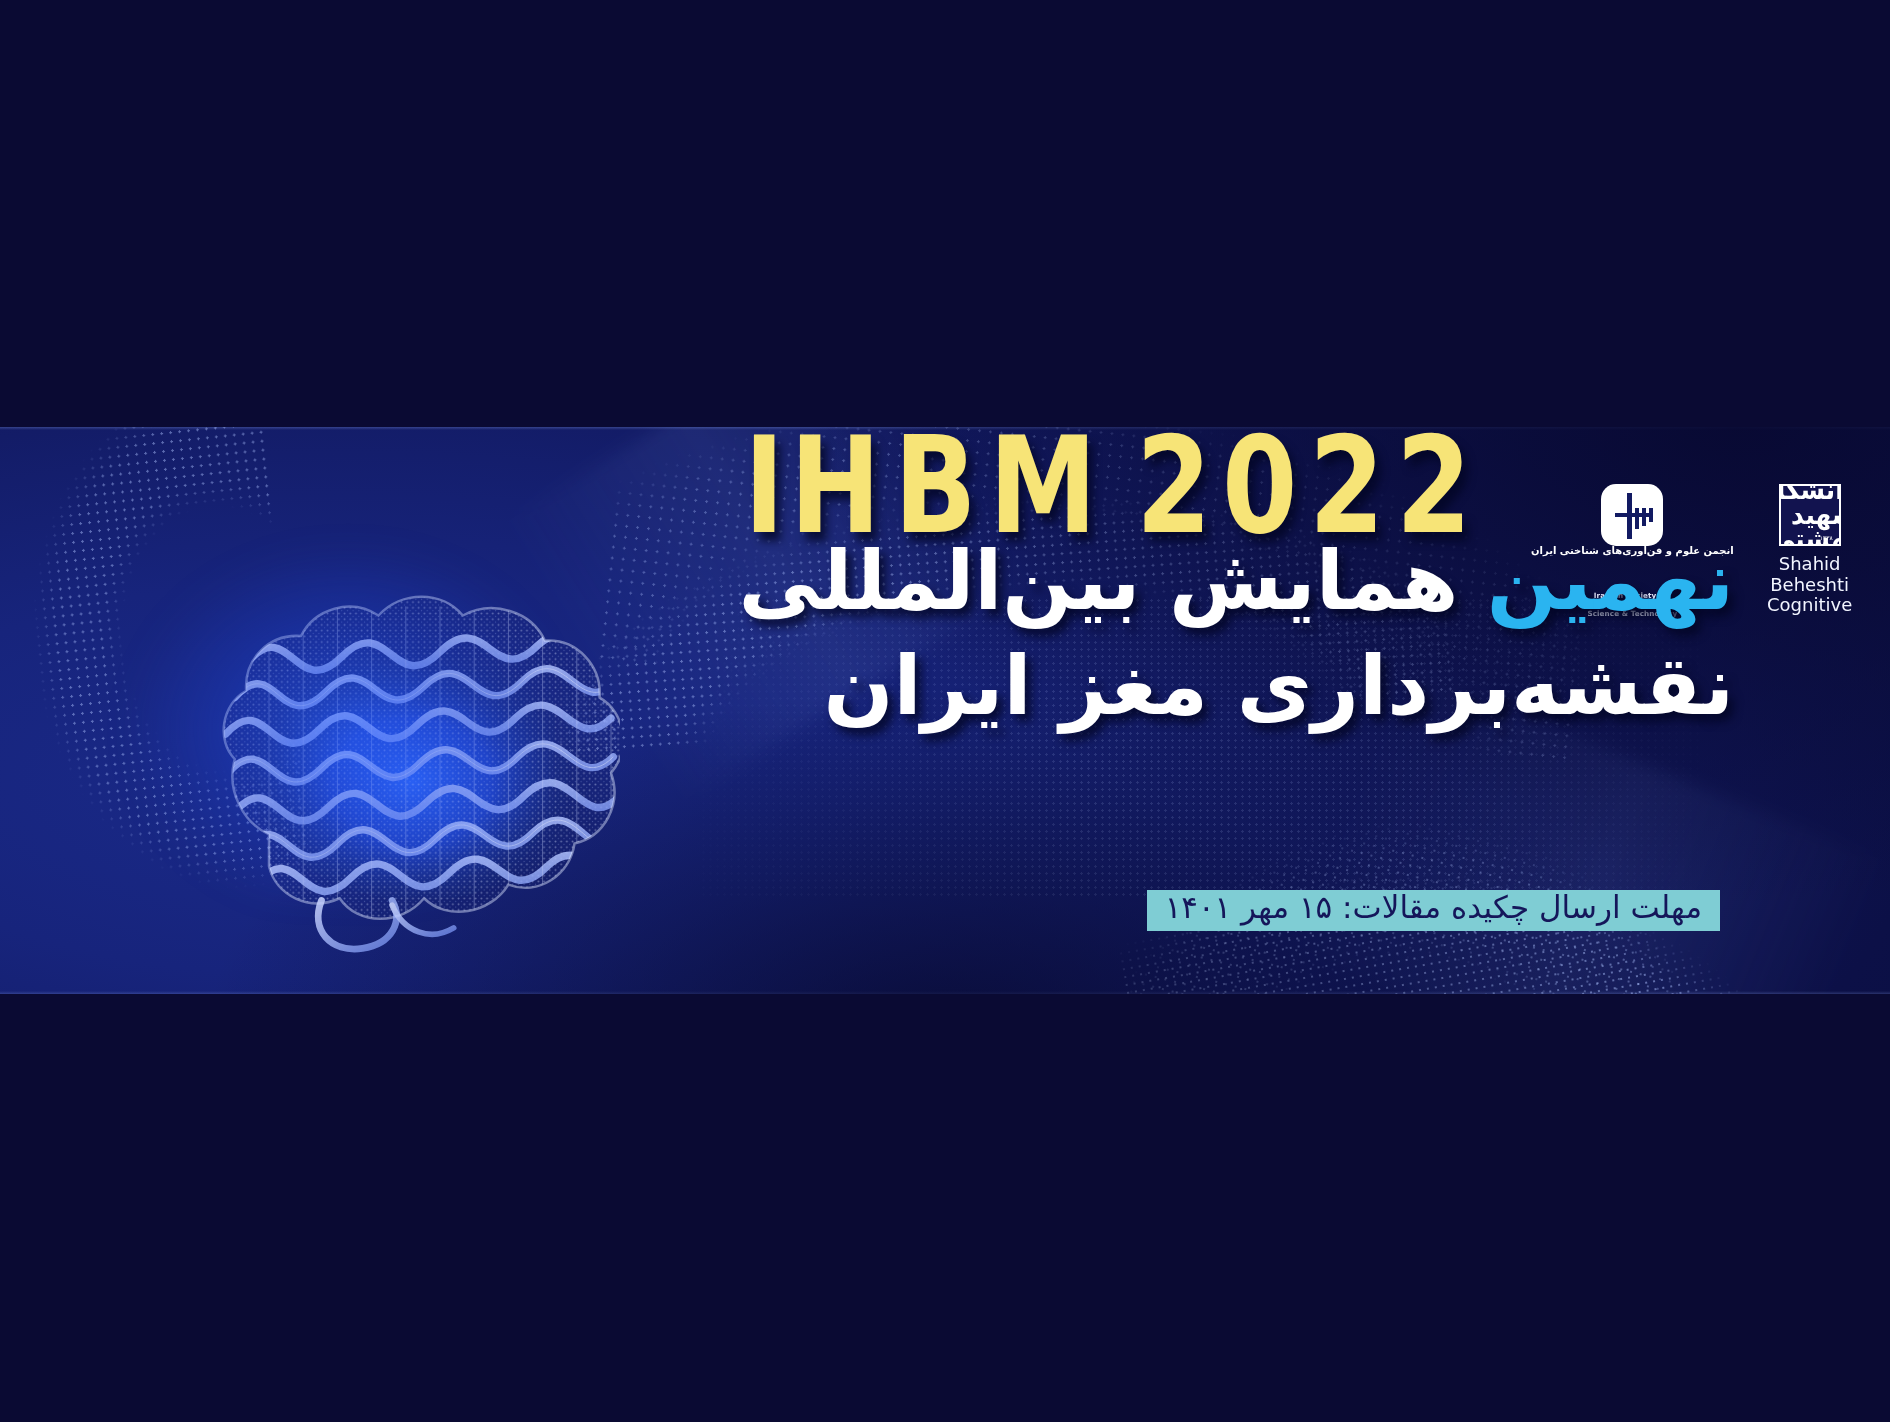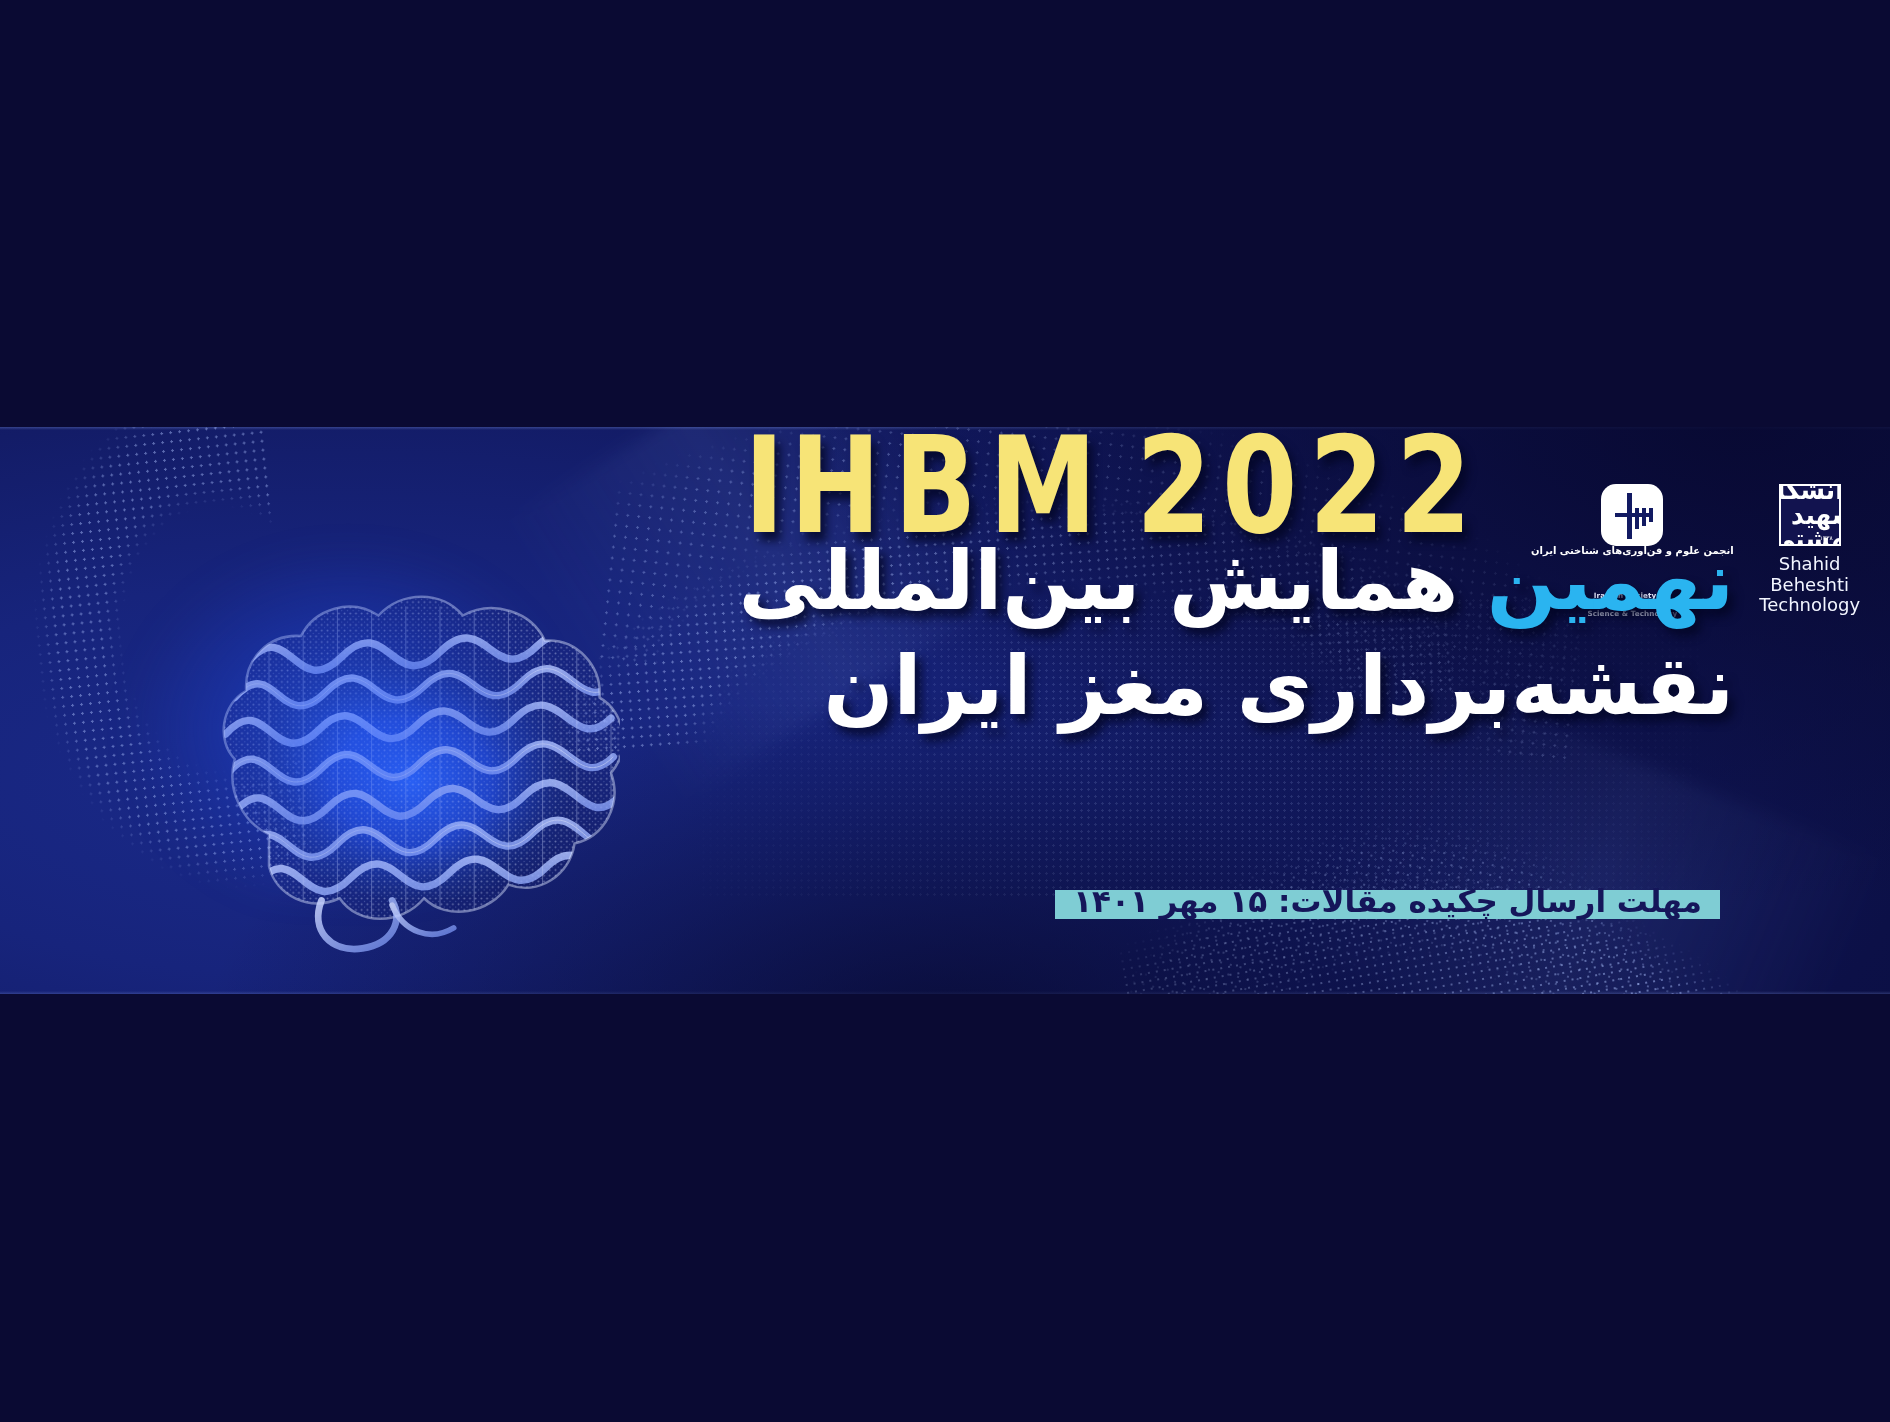--- a/index.html
+++ b/index.html
@@ -215,25 +215,25 @@
   
   #badges {
     position: absolute; right: 170px; top: 463px;
     display: flex; flex-direction: row; align-items: stretch; gap: 5px;
     direction: rtl;
   }
   .badge {
     display: flex; align-items: center; justify-content: center;
     direction: rtl;
     font-family: "DejaVu Sans", "Liberation Sans", sans-serif;
-    font-weight: 700;
+    font-weight: 400;
     font-size: 31px;
     color: #15165a;
     padding: 0 18px 8px 18px;
-    height: 29px;
+    height: 41px;
     box-sizing: border-box;
     white-space: nowrap;
     letter-spacing: -.5px;
   }
   .badge-dates { background: #f7e477; }
   .badge-deadline { background: #7fcdd4; }
 </style>
 </head>
 <body>
 
@@ -369,21 +369,21 @@
         </div>
       </div>
 
       <div class="logo-block">
         <div class="logo-sbu-mark">
           <div class="logo-sbu-fa">دانشگاه شهید بهشتی</div>
           <div class="logo-sbu-year">۱۳۳۸</div>
         </div>
         <div class="logo-sbu-cap">
           <div>Shahid Beheshti</div>
-          <div>Technology</div>
+          <div>Cognitive</div>
         </div>
       </div>
 
     </div>
 
     <div id="wordmark">
       <span class="wm-letter">I</span>
       <span class="wm-letter">H</span>
       <span class="wm-letter">B</span>
       <span class="wm-letter">M</span>

